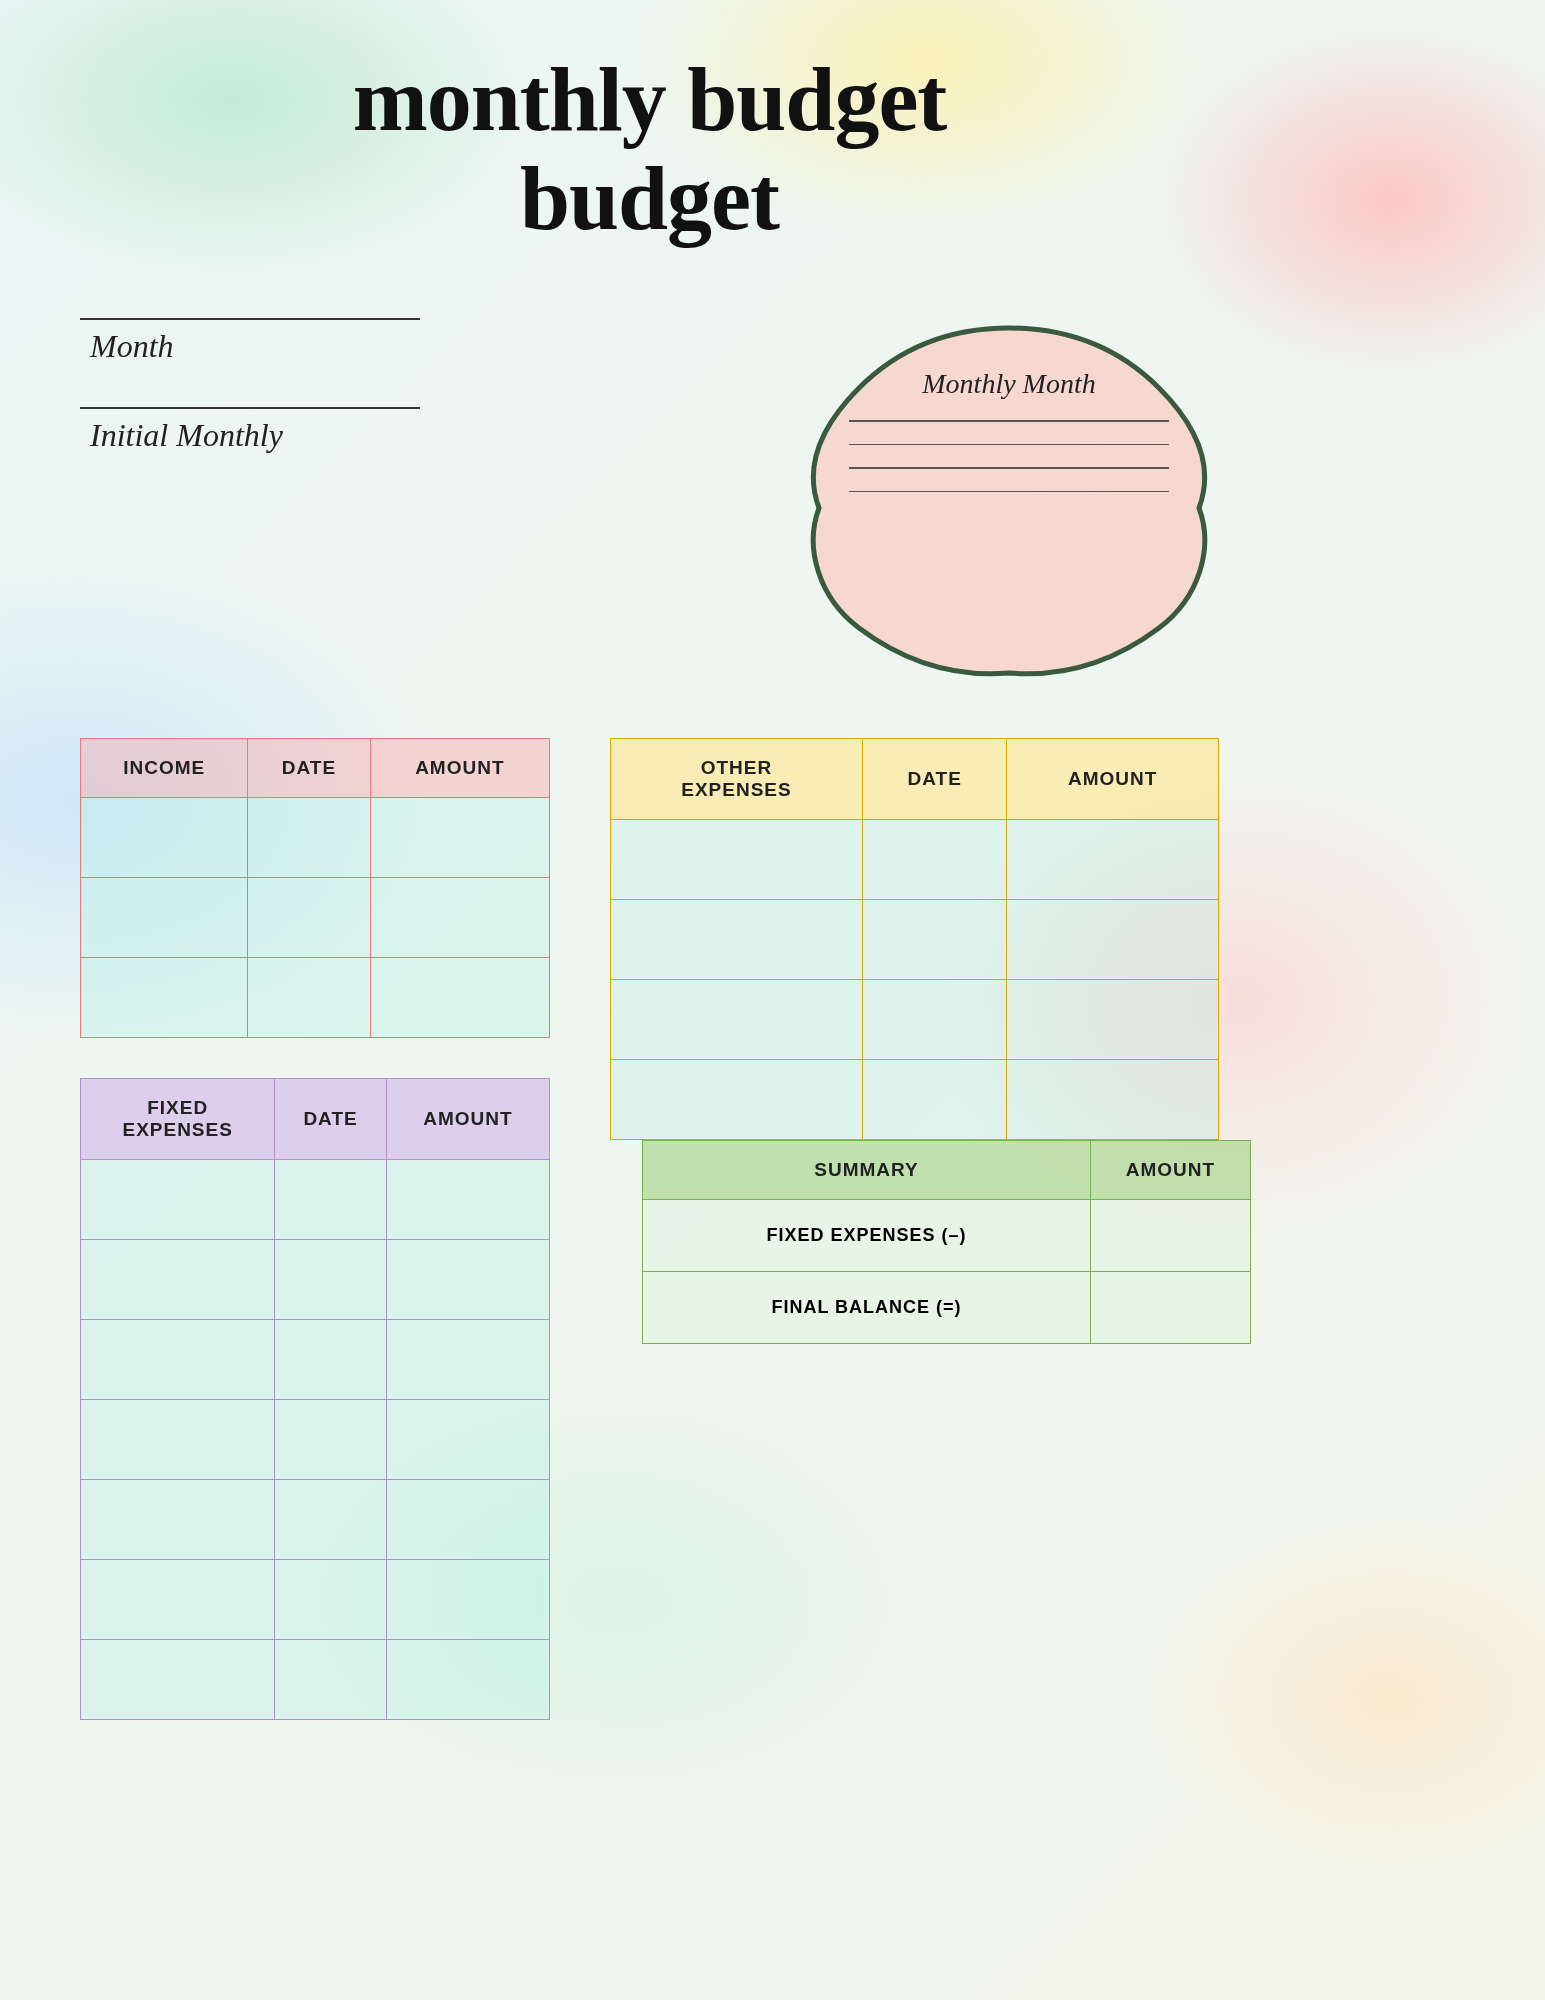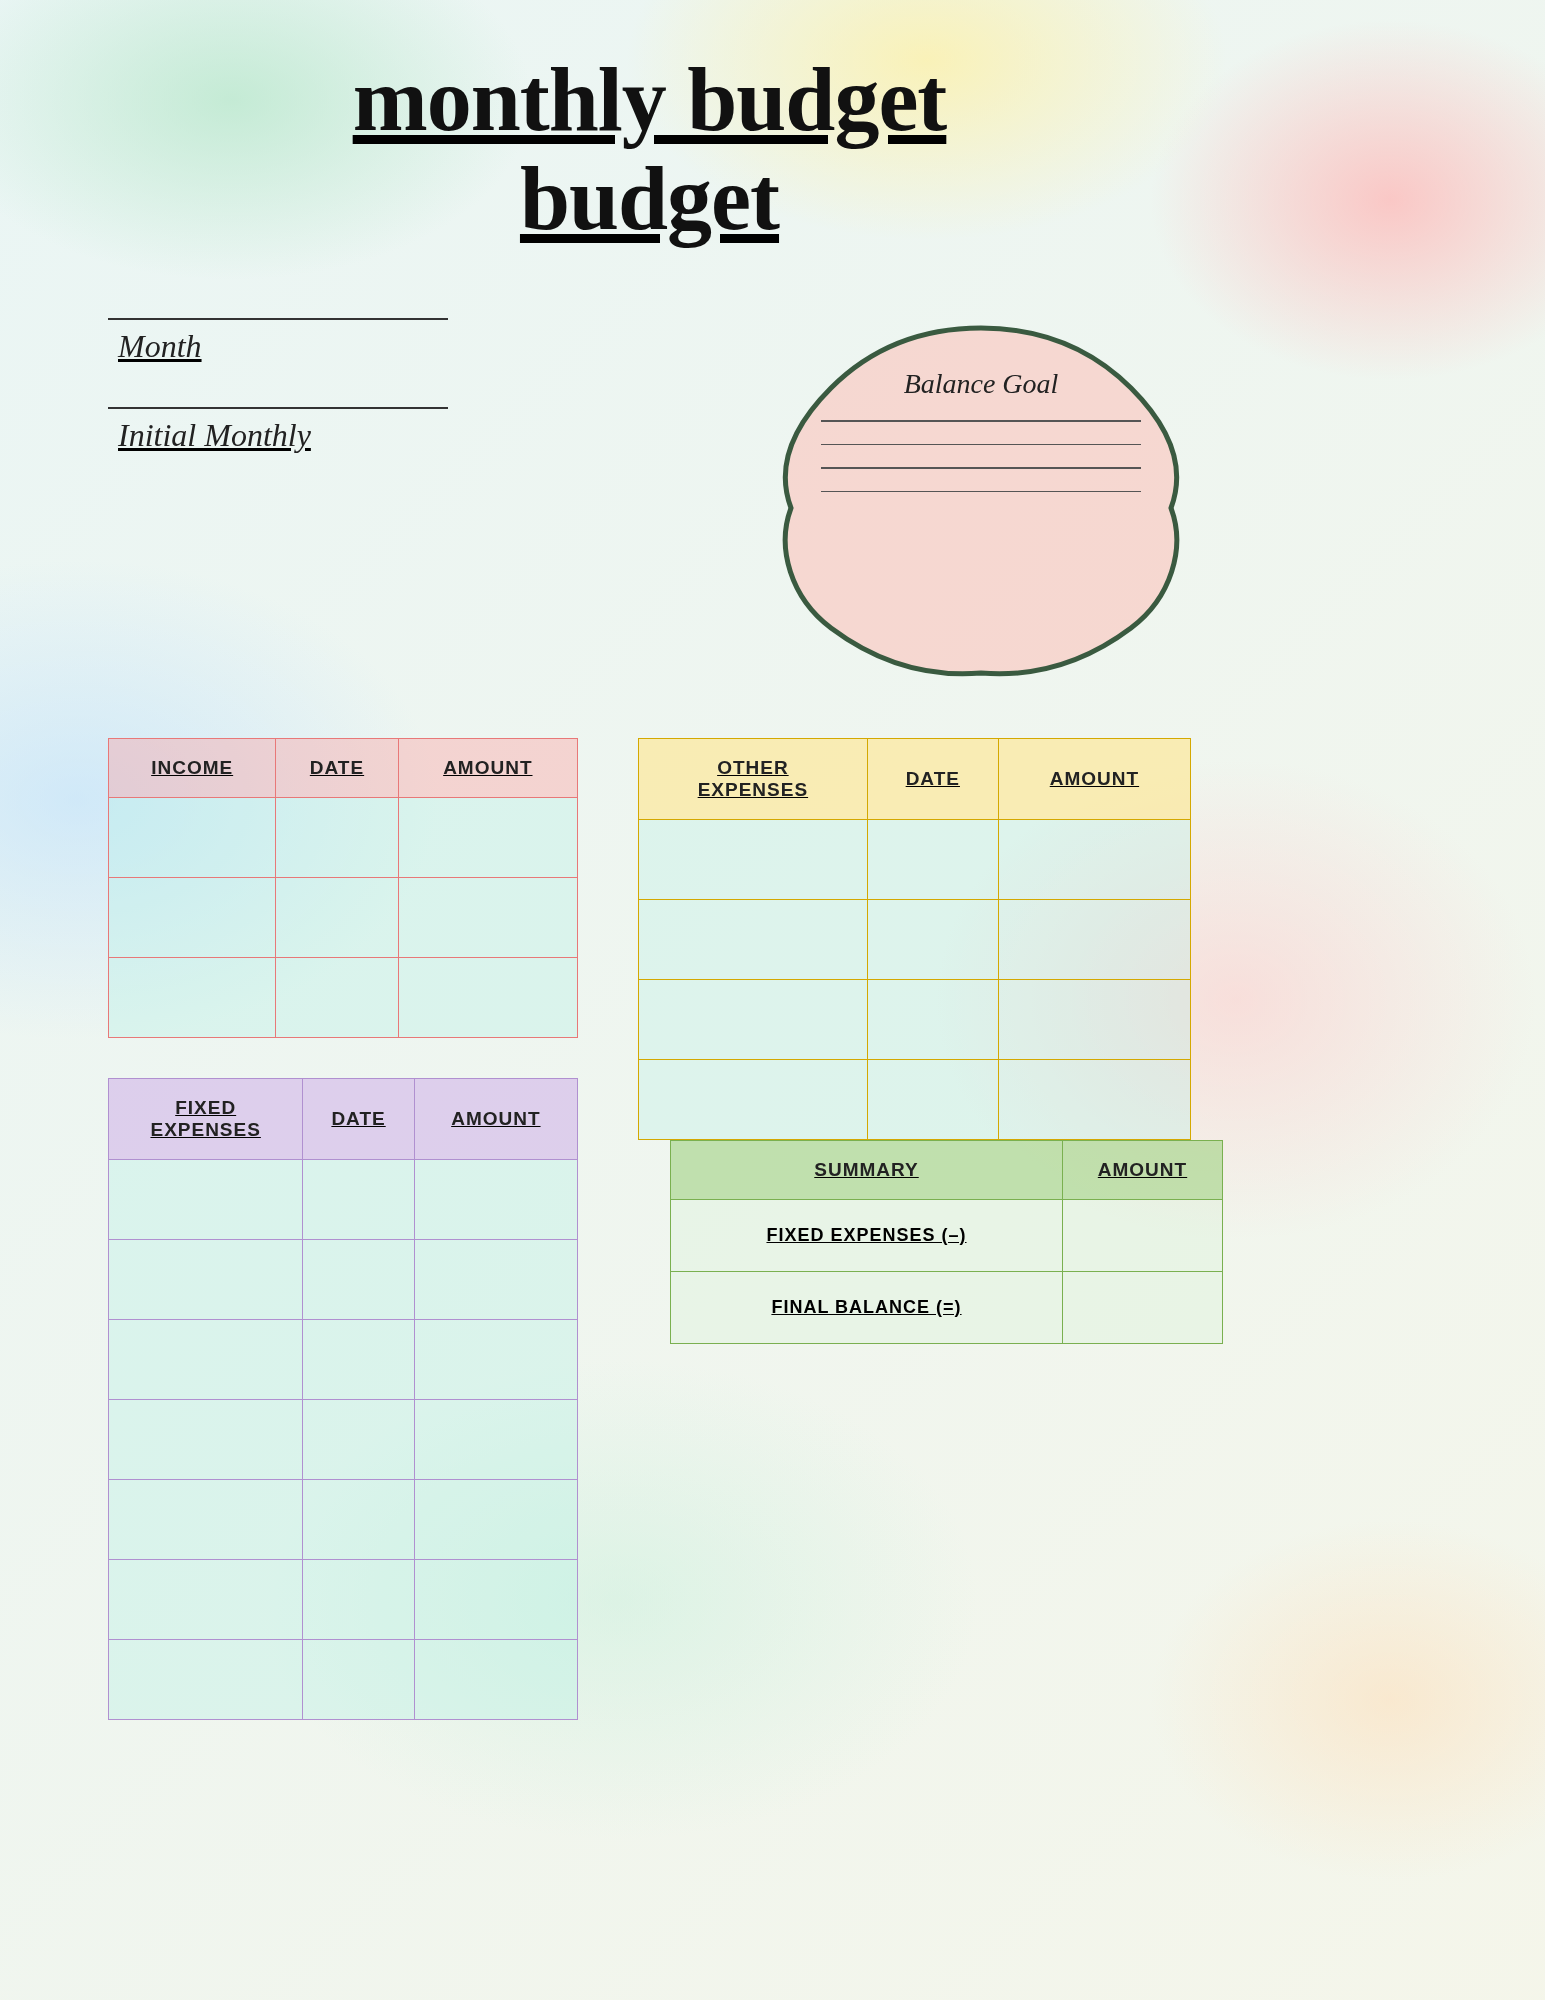--- a/index.html
+++ b/index.html
@@ -25,22 +25,21 @@
         radial-gradient(ellipse 600px 400px at 40% 80%, rgba(200,240,220,0.5) 0%, transparent 60%),
         radial-gradient(ellipse 400px 300px at 90% 85%, rgba(255,220,180,0.5) 0%, transparent 60%),
         linear-gradient(135deg, rgba(220,240,255,0.3) 0%, rgba(255,240,220,0.3) 100%);
       background-color: #f0f8f0;
     }
 
     .page {
       position: relative;
       width: 1299px;
       height: 2000px;
-      padding: 50px 108px;
-      text-decoration: underline;
+      padding: 50px 80px;
     }
 
     
     .title {
       text-align: center;
       font-family: Georgia, 'Times New Roman', serif;
       font-size: 90px;
       font-weight: 900;
       color: #111;
       line-height: 1.1;
@@ -278,21 +277,21 @@
           C 400 120, 415 160, 400 200
           C 415 240, 400 290, 360 320
           C 320 350, 270 370, 210 365
           C 150 370, 100 350, 60 320
           C 20 290, 5 240, 20 200
           C 5 160, 20 120, 60 80
           C 100 40, 150 20, 210 20 Z
         " fill="rgba(255,180,170,0.45)" stroke="#3a5a40" stroke-width="5"></path>
       </svg>
       <div class="goal-blob-content">
-        <div class="goal-title">Balance Goal</div>
+        <div class="goal-title">Monthly Month</div>
         <div class="goal-line"></div>
         <div class="goal-line"></div>
         <div class="goal-line"></div>
         <div class="goal-line"></div>
       </div>
     </div>
 
   </div>
 
   <div class="tables-section">

